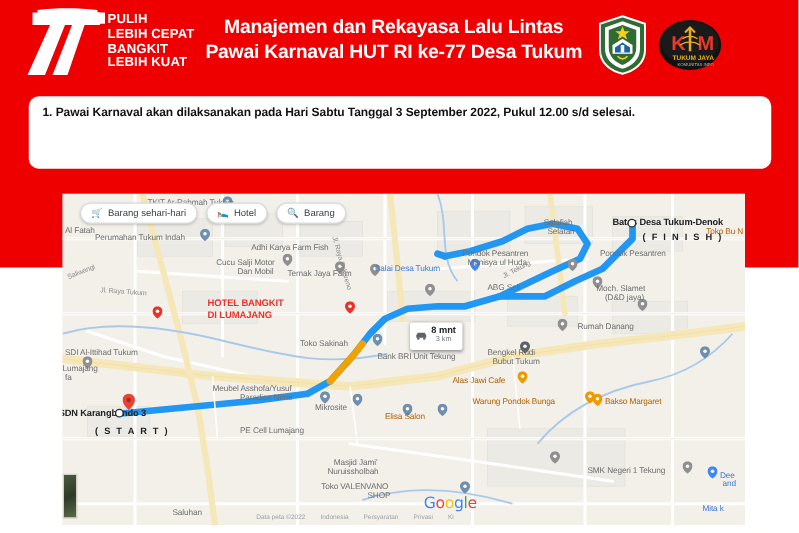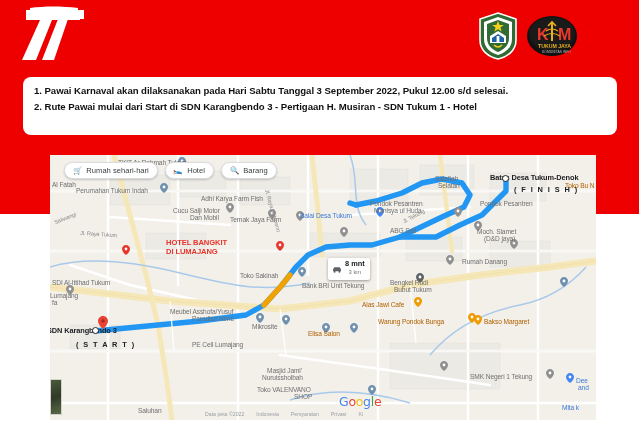--- a/index.html
+++ b/index.html
@@ -235,21 +235,31 @@
 
   <div class="red-band"></div>
 
   <div class="logo77">
     <svg width="62" height="56" viewBox="0 0 62 56">
       <path d="M4 4 H58 L58 14 L30 14 L14 54 L0 54 L18 14 L4 14 Z" fill="#ffffff"></path>
       <path d="M26 4 H62 L62 13 L46 13 L32 54 L20 54 L36 13 L26 13 Z" fill="#ffffff"></path>
       <path d="M8 2 C22 0 40 0 56 2 L56 8 C40 6 22 6 8 8 Z" fill="#ffffff"></path>
     </svg>
   </div>
-
+  <div class="logo-text">
+    <div>PULIH</div>
+    <div>LEBIH CEPAT</div>
+    <div>BANGKIT</div>
+    <div>LEBIH KUAT</div>
+  </div>
+
+  <div class="title-block">
+    <div>Manajemen dan Rekayasa Lalu Lintas</div>
+    <div>Pawai Karnaval HUT RI ke-77 Desa Tukum</div>
+  </div>
 
   <div class="logos-right">
     <div class="emblem">
       <svg width="40" height="48" viewBox="0 0 40 48">
         <path d="M20 1 L38 7 V28 C38 39 29 45 20 47 C11 45 2 39 2 28 V7 Z" fill="#2f6b33" stroke="#ffffff" stroke-width="1.6"></path>
         <path d="M20 5 L34 10 V27 C34 36 27 41 20 43 C13 41 6 36 6 27 V10 Z" fill="#ffffff"></path>
         <path d="M20 8 L31 12 V26 C31 34 25 38 20 40 C15 38 9 34 9 26 V12 Z" fill="#2f6b33"></path>
         <polygon points="20,9 21.6,13 25.8,13 22.4,15.6 23.7,19.6 20,17.2 16.3,19.6 17.6,15.6 14.2,13 18.4,13" fill="#f5d01e"></polygon>
         <path d="M12 24 L20 19 L28 24 L28 31 L12 31 Z" fill="#ffffff"></path>
         <path d="M14 26 L20 22 L26 26 L26 30 L14 30 Z" fill="#1b62a8"></path>
@@ -268,21 +278,20 @@
         <path d="M20 16 Q26 12 32 16" stroke="#e8b020" stroke-width="1.2" fill="none"></path>
         <path d="M18 21 Q26 16 34 21" stroke="#e8b020" stroke-width="1.1" fill="none"></path>
         <text x="12" y="33" font-family="Liberation Sans, sans-serif" font-size="5.2" font-weight="bold" fill="#e8b020">TUKUM JAYA</text>
         <text x="16" y="38" font-family="Liberation Sans, sans-serif" font-size="3.4" fill="#bbbbbb">KOMUNITAS INFO</text>
       </svg>
     </div>
   </div>
 
   <div class="info-box">
     <div class="info-line l1">1. Pawai Karnaval akan dilaksanakan pada Hari Sabtu Tanggal 3 September 2022, Pukul 12.00 s/d selesai.</div>
-    <div class="info-line">2. Rute Pawai mulai dari Start di SDN Karangbendo 3 - Pertigaan H.  Musiran - SDN Tukum 1 - Hotel</div>
   </div>
 
   <div class="map">
     <div class="landmass"></div>
 
     <svg class="vector" width="546" height="265" viewBox="0 0 546 265">
 
       <g fill="#eceae4" stroke="#e2dfd8" stroke-width="0.5">
         <rect x="60" y="20" width="60" height="30"></rect>
         <rect x="130" y="16" width="46" height="26"></rect>
@@ -367,21 +376,21 @@
       <g stroke="#ffffff" stroke-width="1.2" fill="none">
         <path d="M120 146 L124 196"></path>
         <path d="M230 154 L236 200"></path>
         <path d="M360 130 L366 188"></path>
       </g>
     </svg>
 
     <div class="chips">
       <div class="chip">
         <span class="ci">🛒</span>
-        <span>Rumah sehari-hari</span>
+        <span>Barang sehari-hari</span>
       </div>
       <div class="chip">
         <span class="ci">🛌</span>
         <span>Hotel</span>
       </div>
       <div class="chip">
         <span class="ci">🔍</span>
         <span>Barang</span>
       </div>
     </div>

